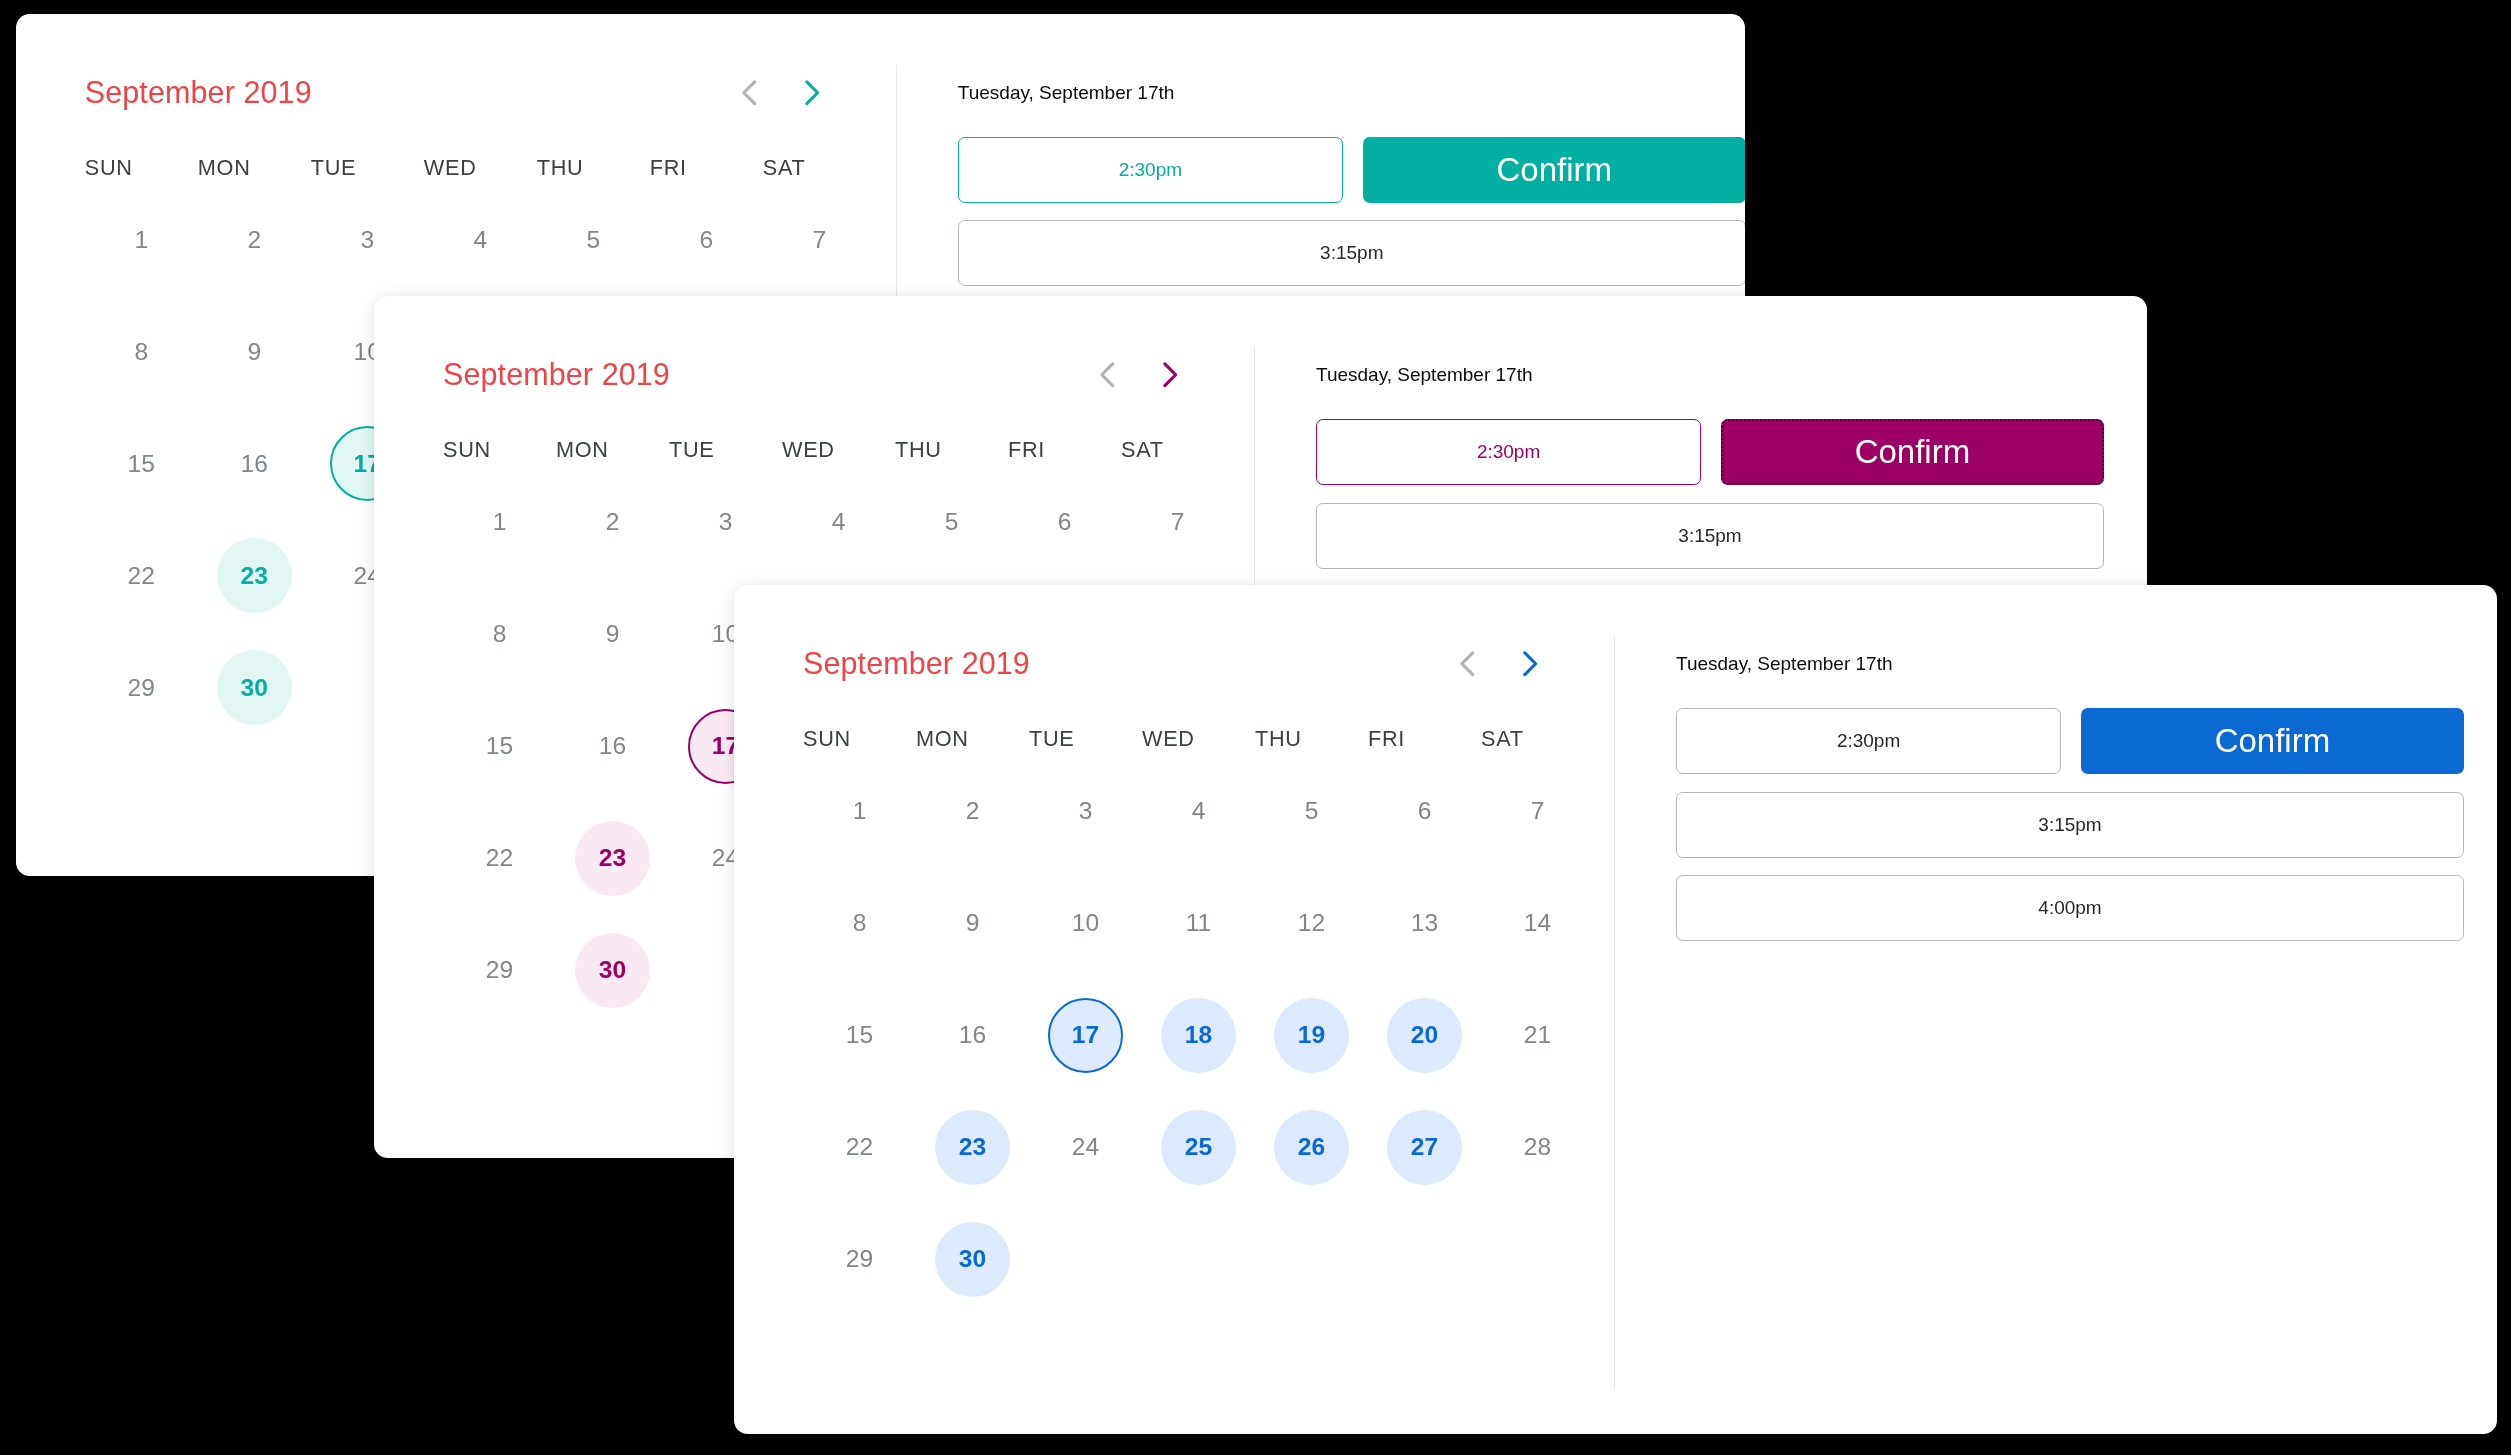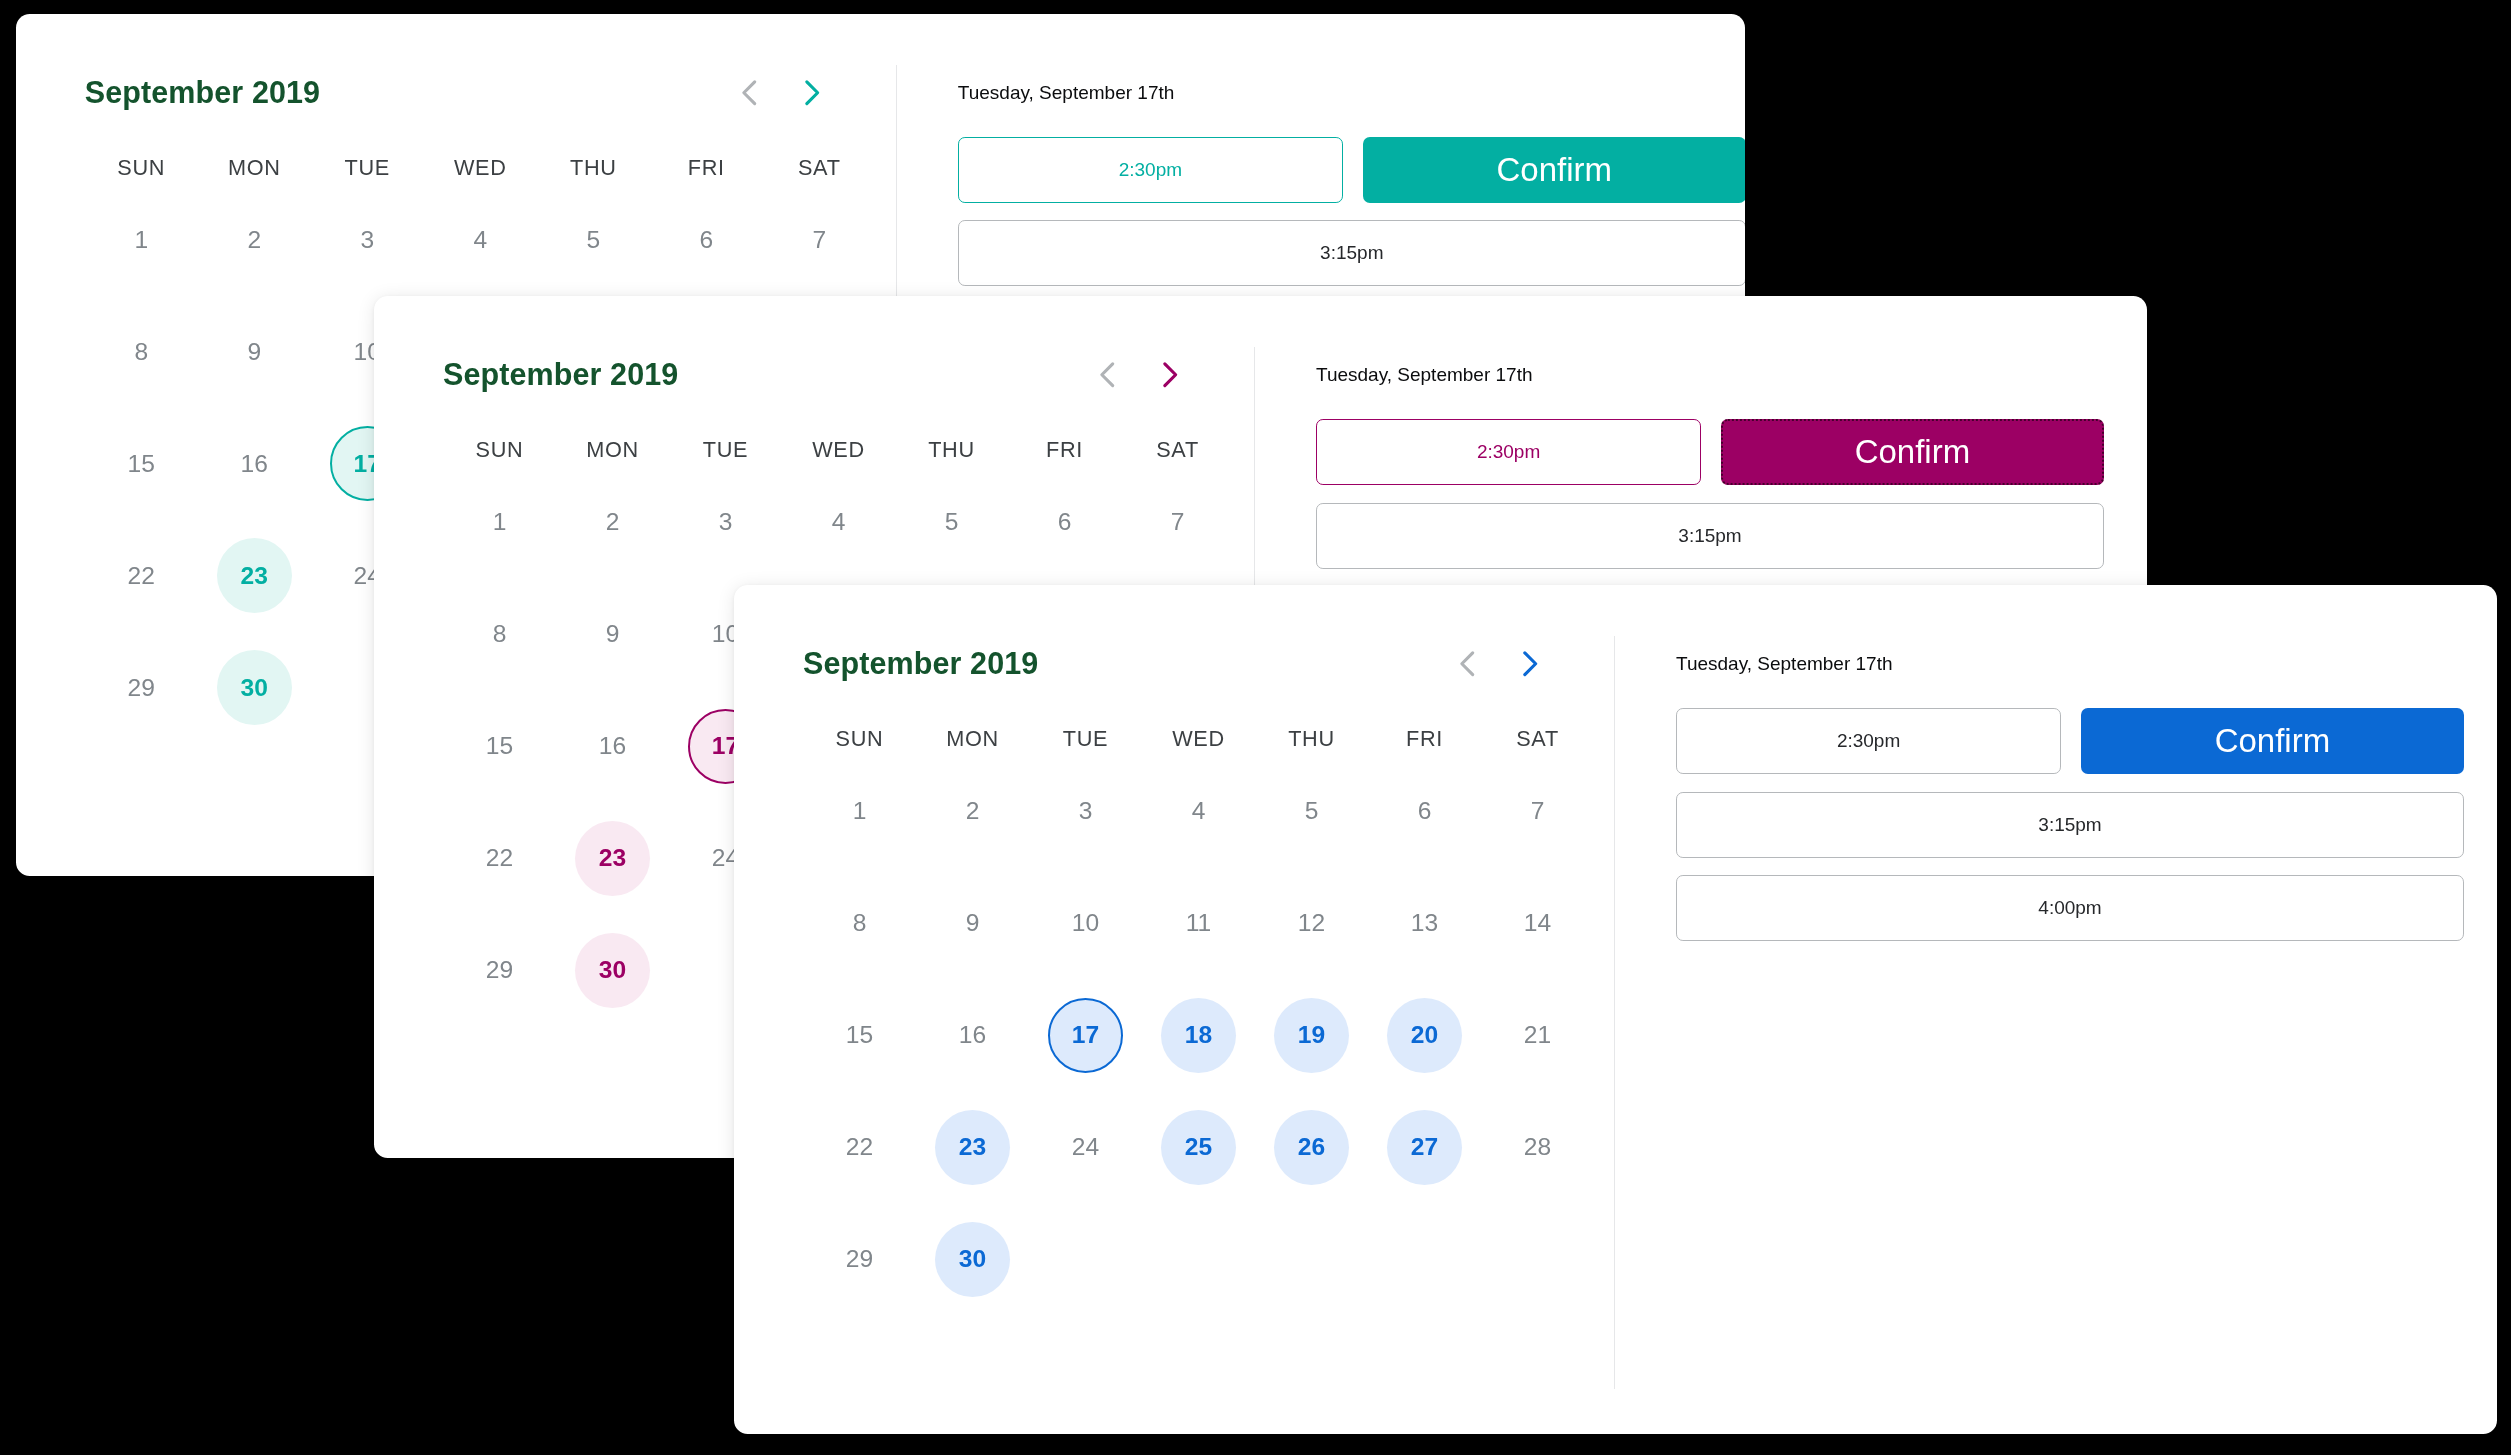--- a/index.html
+++ b/index.html
@@ -75,24 +75,24 @@
   }
   .cal-header {
     display: flex;
     align-items: center;
     justify-content: space-between;
     width: 749px;
     height: 43px;
   }
   .cal-title {
     font-size: 30.5px;
-    color: #14532d;
+    color: #ef4444;
     letter-spacing: 0.1px;
     line-height: 1;
-    font-weight: 700;
+    font-weight: 400;
   }
   .cal-navs {
     display: flex;
     align-items: center;
     gap: 27.6px;
     padding-right: 5.9px;
   }
   .nav-btn {
     width: 33px;
     height: 41px;
@@ -106,21 +106,21 @@
   }
   .nav-btn svg { display: block; }
 
   .cal-grid {
     margin-top: 37px;
     display: grid;
     grid-template-columns: repeat(7, 113px);
     width: 793px;
   }
   .dow {
-    text-align: center;
+    text-align: left;
     font-size: 21.7px;
     color: #3c4043;
     letter-spacing: 0.7px;
     height: 33px;
     line-height: 33px;
   }
   .day-cell {
     height: 112px;
     display: flex;
     align-items: center;

